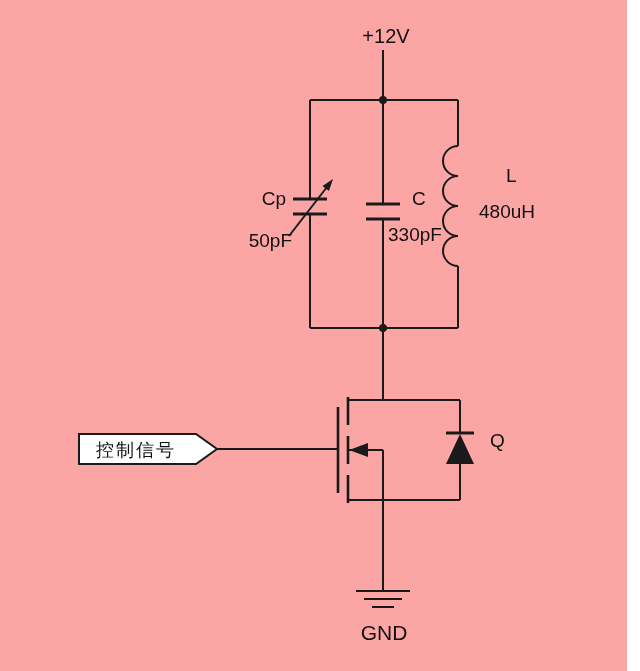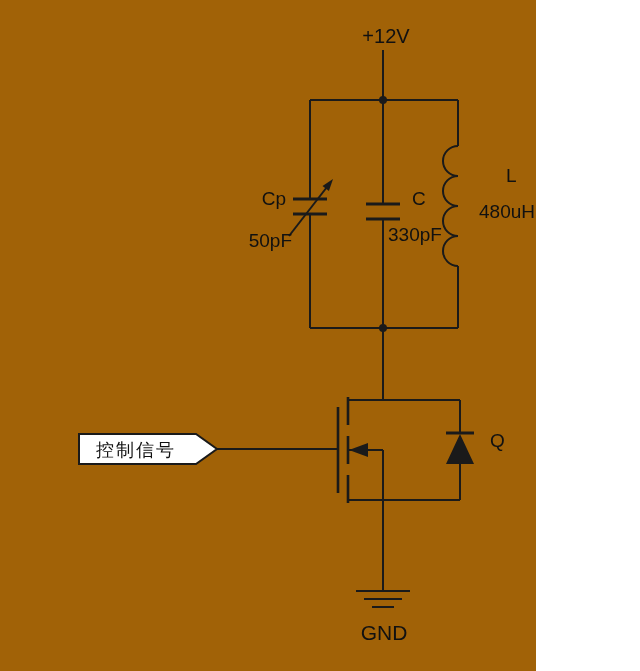--- a/index.html
+++ b/index.html
@@ -1,17 +1,17 @@
 <!DOCTYPE html>
 <html><head>
 <meta charset="utf-8">
 <style>
   html, body { margin: 0; padding: 0; background: #ffffff; }
   body { width: 640px; height: 671px; font-family: "Liberation Sans", sans-serif; }
-  .stage { position: relative; width: 536px; height: 671px; background: #a16207; overflow: hidden; }
+  .stage { position: relative; width: 627px; height: 671px; background: #fca5a5; overflow: hidden; }
   svg { display: block; }
   .w     { stroke: #1a1a1a; stroke-width: 2;   fill: none; stroke-linecap: butt; }
   .plate { stroke: #1a1a1a; stroke-width: 3;   fill: none; }
   .bar   { stroke: #1a1a1a; stroke-width: 2.6; fill: none; }
   .coil  { stroke: #1a1a1a; stroke-width: 2;   fill: none; }
   .dot   { fill: #1a1a1a; stroke: none; }
   .solid { fill: #1a1a1a; stroke: none; }
   .flag  { fill: #ffffff; stroke: #1a1a1a; stroke-width: 2; }
   .lbl   { font-size: 19px; fill: #111111; font-family: "Liberation Sans", sans-serif; }
   .pwr   { font-size: 20px; }

